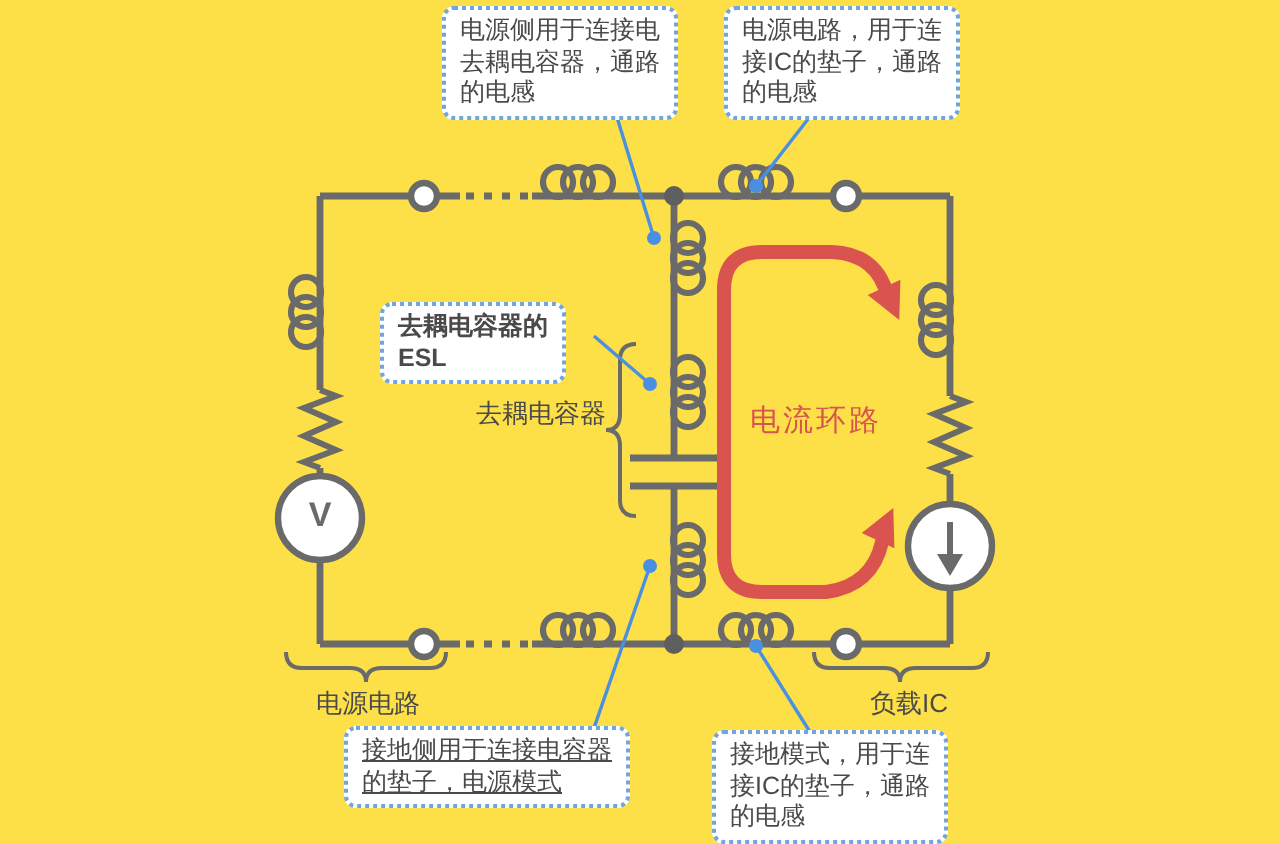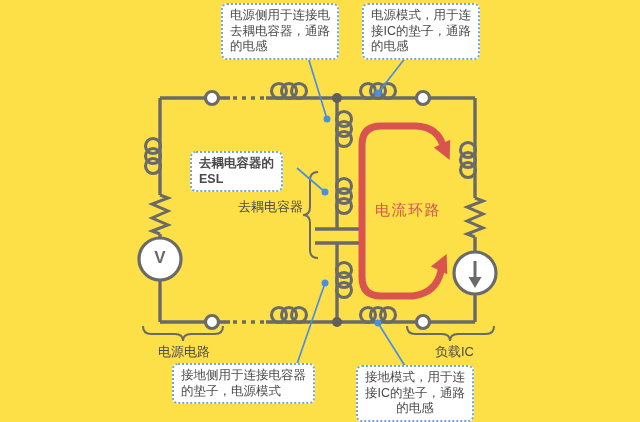--- a/index.html
+++ b/index.html
@@ -10,22 +10,22 @@
            padding:3px 7px;font-size:12.5px;line-height:15.5px;color:#4a4a4a;white-space:nowrap;z-index:3;}
   .label{position:absolute;font-size:13px;color:#4a4a4a;white-space:nowrap;z-index:3;}
   .lb-loop{left:375px;top:201px;color:#d9534f;font-size:15px;letter-spacing:1.5px;}
   .lb-cap{left:238px;top:198px;}
   .lb-power{left:158px;top:343px;}
   .lb-load{left:435px;top:343px;}
   .lb-v{left:146px;top:248px;width:28px;text-align:center;font-size:17px;font-weight:bold;color:#6a6a6a;}
   .co-tl{left:221px;top:3px;}
   .co-tr{left:362px;top:3px;}
   .co-esl{left:190px;top:151px;font-weight:bold;}
-  .co-bl{left:172px;top:363px;}
-  .co-br{left:356px;top:365px;text-align:center;}
+  .co-bl{left:172px;top:363px;text-decoration:underline;}
+  .co-br{left:356px;top:365px;}
 </style>
 </head>
 <body>
 
 <div class="stage">
 
   <svg width="640" height="422" viewBox="0 0 640 422">
 
     <g stroke="#6a6a6a" stroke-width="3.4" fill="none">
 
@@ -149,21 +149,21 @@
     </g>
   </svg>
 
   <div class="callout co-tl">
     <div>电源侧用于连接电</div>
     <div>去耦电容器，通路</div>
     <div>的电感</div>
   </div>
 
   <div class="callout co-tr">
-    <div>电源模式，用于连</div>
+    <div>电源电路，用于连</div>
     <div>接IC的垫子，通路</div>
     <div>的电感</div>
   </div>
 
   <div class="callout co-esl">
     <div>去耦电容器的</div>
     <div>ESL</div>
   </div>
 
   <div class="callout co-bl">

